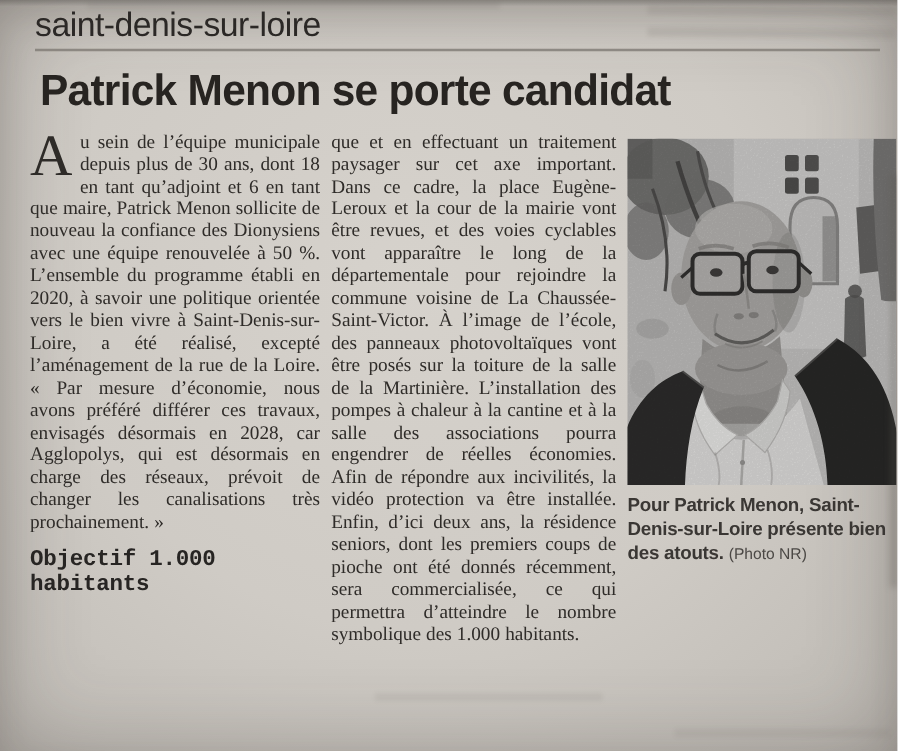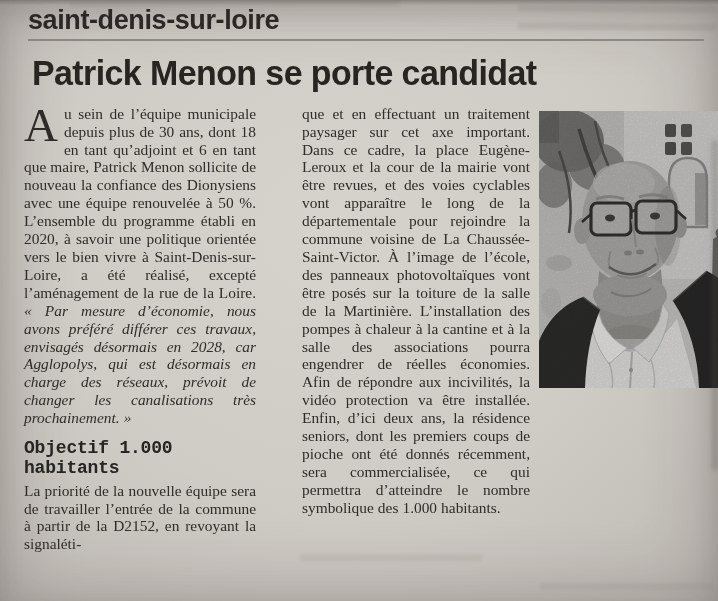--- a/index.html
+++ b/index.html
@@ -16,45 +16,45 @@
   .ghost{position:absolute;filter:blur(1.8px);opacity:.45;pointer-events:none;
     background:repeating-linear-gradient(180deg, rgba(122,117,110,.38) 0 7px, rgba(122,117,110,0) 7px 18px);}
   .ghost.g1{left:518px;top:5px;width:198px;height:32px;transform:rotate(.4deg);}
   .ghost.g2{left:300px;top:554px;width:182px;height:14px;opacity:.3;}
   .ghost.g3{left:540px;top:583px;width:172px;height:13px;opacity:.3;}
   .ghost.g4{left:70px;top:0;width:330px;height:9px;opacity:.4;}
   .edge-smudge{position:absolute;right:0;top:140px;width:6px;height:330px;
     background:rgba(90,85,78,.28);filter:blur(2.5px);pointer-events:none;}
 
   .kicker{
-    font-family:"Liberation Sans",sans-serif;font-weight:700;font-size:27px;
+    font-family:"Liberation Sans",sans-serif;font-weight:400;font-size:27px;
     letter-spacing:-.4px;color:#2b2826;margin:7px 0 0 28px;line-height:1;
   }
   .kicker-rule{height:2px;background:#837e78;margin:5px 14px 0 28px;opacity:.85;}
   .headline{
     font-family:"Liberation Sans",sans-serif;font-weight:700;font-size:35px;
     letter-spacing:-.6px;color:#272421;margin:14px 0 0 32px;line-height:1.05;
     transform:scaleX(.97);transform-origin:left;
   }
 
   .columns{display:flex;gap:9px;padding:13px 6px 0 24px;align-items:flex-start;}
   .col{flex:0 0 auto;}
   .col1{width:232px;}
-  .col2{width:228px;margin-left:37px;}
+  .col2{width:228px;}
   .col3{width:215px;}
 
   .body-text{
     margin:0;font-size:15.4px;line-height:17.9px;text-align:justify;
     color:#2f2c29;hyphens:auto;-webkit-hyphens:auto;word-spacing:.2px;
   }
   .dropcap{
     float:left;font-size:47px;line-height:34px;padding:3px 6px 0 0;
     font-family:"Liberation Serif",serif;color:#2e2b28;
   }
-  .quote{font-style:italic;}
+  .quote{}
   .subhead{
     font-family:Liberation Mono, monospace;font-weight:700;font-size:18px;
     color:#272523;margin:12px 0 3px 0;line-height:1.1;letter-spacing:-.2px;
   }
 
   .photo-figure{margin:0;padding:0;}
   .photo-frame{width:215px;height:277px;display:block;margin-top:6px;
     filter:contrast(1.02) saturate(.2);}
   .caption{
     font-family:"Liberation Sans",sans-serif;font-weight:700;font-size:15px;
@@ -74,21 +74,20 @@
   <h2 class="kicker">saint-denis-sur-loire</h2>
   <div class="kicker-rule"></div>
 
   <h1 class="headline">Patrick Menon se porte candidat</h1>
 
   <div class="columns">
 
     <div class="col col1">
       <p class="body-text"><span class="dropcap">A</span><span>u sein de l’équipe municipale depuis plus de 30 ans, dont 18 en tant qu’adjoint et 6 en tant que maire, Patrick Menon sollicite de nouveau la confiance des Dionysiens avec une équipe renouvelée à 50 %. L’ensemble du programme établi en 2020, à savoir une politique orientée vers le bien vivre à Saint-Denis-sur-Loire, a été réalisé, excepté l’aménagement de la rue de la Loire. </span><span class="quote">« Par mesure d’économie, nous avons préféré différer ces travaux, envisagés désormais en 2028, car Agglopolys, qui est désormais en charge des réseaux, prévoit de changer les canalisations très prochainement. »</span></p>
       <h3 class="subhead">Objectif 1.000 habitants</h3>
-      <p class="body-text">La priorité de la nouvelle équipe sera de travailler l’entrée de la commune à partir de la D2152, en revoyant la signaléti-</p>
     </div>
 
     <div class="col col2">
       <p class="body-text">que et en effectuant un traitement paysager sur cet axe important. Dans ce cadre, la place Eugène-Leroux et la cour de la mairie vont être revues, et des voies cyclables vont apparaître le long de la départementale pour rejoindre la commune voisine de La Chaussée-Saint-Victor. À l’image de l’école, des panneaux photovoltaïques vont être posés sur la toiture de la salle de la Martinière. L’installation des pompes à chaleur à la cantine et à la salle des associations pourra engendrer de réelles économies. Afin de répondre aux incivilités, la vidéo protection va être installée. Enfin, d’ici deux ans, la résidence seniors, dont les premiers coups de pioche ont été donnés récemment, sera commercialisée, ce qui permettra d’atteindre le nombre symbolique des 1.000 habitants.</p>
     </div>
 
     <div class="col col3">
       <figure class="photo-figure">
         <svg class="photo-frame" viewBox="0 0 215 277" xmlns="http://www.w3.org/2000/svg">
           <defs>
@@ -167,20 +166,21 @@
           <path d="M70,251 Q75,266 73,277" stroke="rgba(140,130,115,.35)" stroke-width="1.5" fill="none"></path>
           <path d="M112,249 Q117,264 115,277" stroke="rgba(140,130,115,.35)" stroke-width="1.5" fill="none"></path>
 
           <path d="M-2,277 L-2,235 C8,208 25,193 44,186 L61,199 C51,223 47,251 46,277 Z" fill="#312e2a"></path>
           <path d="M44,186 L61,199" stroke="#57534c" stroke-width="1.5"></path>
           <path d="M217,277 L217,245 C212,204 196,175 168,160 L134,190 C151,215 159,246 160,277 Z" fill="#2d2a26"></path>
           <path d="M134,190 L168,160" stroke="#524e47" stroke-width="1.5"></path>
 
           <rect width="215" height="277" filter="url(#grain)" opacity=".13" fill="#000"></rect>
         </svg>
+        <figcaption class="caption"><span>Pour Patrick Menon, Saint-Denis-sur-Loire présente bien des atouts. </span><span class="credit">(Photo NR)</span></figcaption>
       </figure>
     </div>
 
   </div>
 
   <div class="ghost g2"></div>
   <div class="ghost g3"></div>
   <div class="edge-smudge"></div>
 
 </div>

